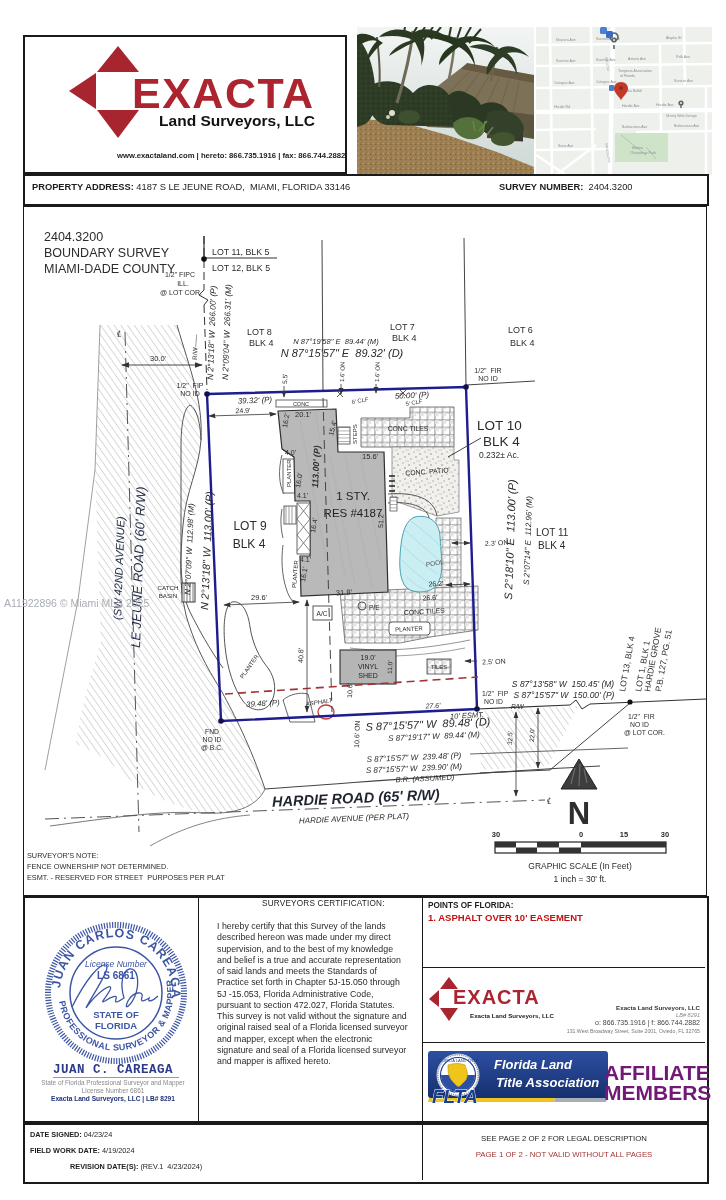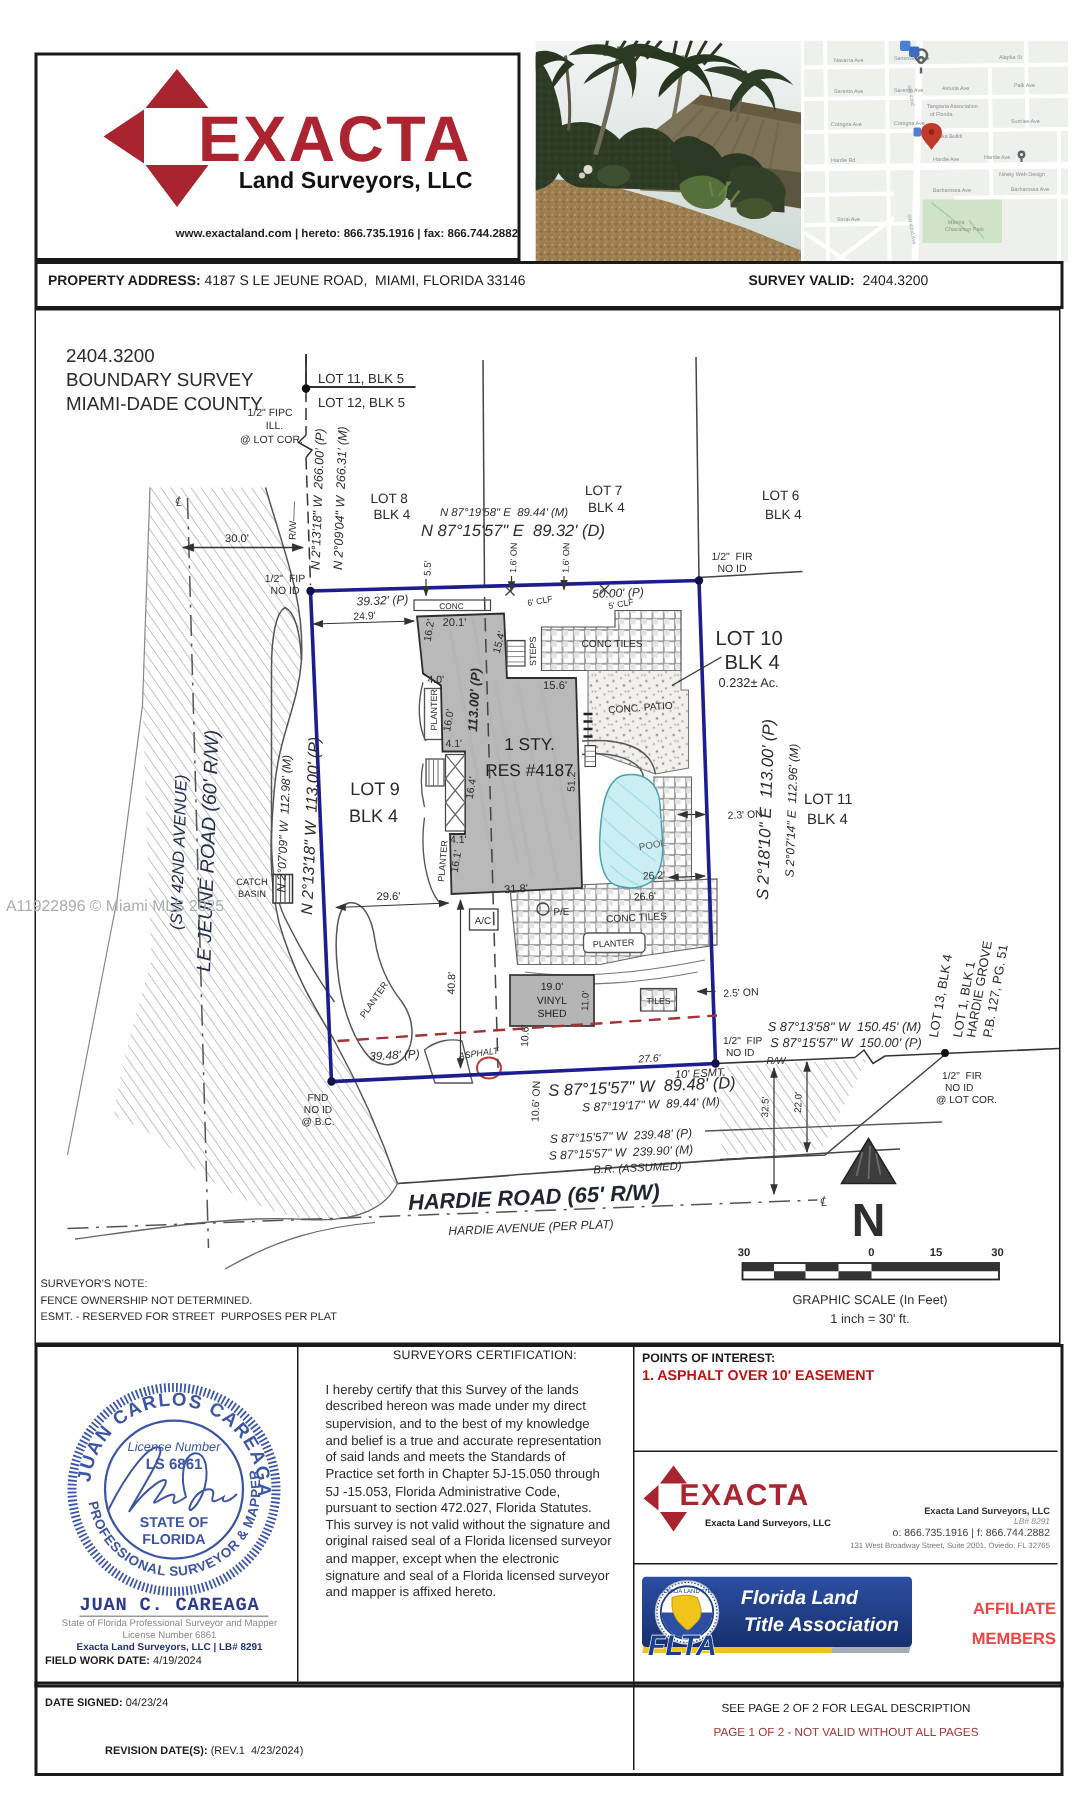--- a/index.html
+++ b/index.html
@@ -151,21 +151,21 @@
   <rect x="73" y="58" width="5" height="6" rx="1" fill="#4a7fd4"></rect>
 
   <path d="M85,55 C80.5,55 78,58 78,61.5 C78,65.5 82.5,69 85,73 C87.5,69 92,65.5 92,61.5 C92,58 89.5,55 85,55 Z" fill="#c0392b"></path>
   <circle cx="85" cy="61" r="1.8" fill="#8e2418"></circle>
 </svg>
 
 <div class="abs" style="left:23px;top:174px;width:682px;height:28px;border:2px solid #1a1a1a;"></div>
 
 <div class="abs" style="left:32px;top:182px;font-size:9.3px;"><b>PROPERTY ADDRESS:</b> 4187 S LE JEUNE ROAD,&nbsp; MIAMI, FLORIDA 33146</div>
 
-<div class="abs" style="left:499px;top:182px;font-size:9.3px;"><b>SURVEY VALID:</b>&nbsp; 2404.3200</div>
+<div class="abs" style="left:499px;top:182px;font-size:9.3px;"><b>SURVEY NUMBER:</b>&nbsp; 2404.3200</div>
 
 <div class="abs" style="left:23px;top:206px;width:682px;height:688px;border:1.6px solid #1a1a1a;"></div>
 
 <svg class="abs" style="left:0;top:0;" width="726" height="1200" viewBox="0 0 726 1200">
 <defs>
   <pattern id="hatch" width="5.5" height="5.5" patternUnits="userSpaceOnUse" patternTransform="rotate(-35)">
     <rect width="5.5" height="5.5" fill="#ffffff"></rect>
     <line x1="0" y1="0" x2="0" y2="5.5" stroke="#a8a8a8" stroke-width="0.9"></line>
   </pattern>
   <pattern id="tiles" width="7.5" height="7.5" patternUnits="userSpaceOnUse">
@@ -575,21 +575,21 @@
 <div class="abs" style="left:28px;top:1063px;width:170px;text-align:center;font-size:12.5px;font-weight:bold;color:#2b3a8c;letter-spacing:0.5px;font-family:Liberation Mono, monospace;">JUAN C. CAREAGA</div>
 <div class="abs" style="left:53px;top:1077px;width:126px;border-top:1.2px solid #999;"></div>
 
 <div class="abs" style="left:28px;top:1079px;width:170px;text-align:center;font-size:6.4px;color:#8a8a8a;line-height:8px;">State of Florida Professional Surveyor and Mapper<br>License Number 6861</div>
 <div class="abs" style="left:28px;top:1095px;width:170px;text-align:center;font-size:6.6px;font-weight:bold;color:#21307a;">Exacta Land Surveyors, LLC | LB# 8291</div>
 
 <div class="abs" style="left:214px;top:899px;font-size:8.2px;font-weight:normal;letter-spacing:0.2px;padding-left:48px;">SURVEYORS CERTIFICATION:</div>
 
 <div class="abs" style="left:217px;top:921px;width:206px;font-size:8.8px;line-height:11.25px;color:#2a2a2a;white-space:nowrap;">I hereby certify that this Survey of the lands<br>described hereon was made under my direct<br>supervision, and to the best of my knowledge<br>and belief is a true and accurate representation<br>of said lands and meets the Standards of<br>Practice set forth in Chapter 5J-15.050 through<br>5J -15.053, Florida Administrative Code,<br>pursuant to section 472.027, Florida Statutes.<br>This survey is not valid without the signature and<br>original raised seal of a Florida licensed surveyor<br>and mapper, except when the electronic<br>signature and seal of a Florida licensed surveyor<br>and mapper is affixed hereto.</div>
 
-<div class="abs" style="left:428px;top:901px;font-size:8.2px;font-weight:bold;">POINTS OF INTEREST:</div>
+<div class="abs" style="left:428px;top:901px;font-size:8.2px;font-weight:bold;">POINTS OF FLORIDA:</div>
 <div class="abs" style="left:428px;top:912px;font-size:9.5px;font-weight:bold;color:#c01212;">1. ASPHALT OVER 10' EASEMENT</div>
 
 <div class="abs" style="left:422px;top:967px;width:283px;height:0;border-top:1.6px solid #1a1a1a;"></div>
 
 <svg class="abs" style="left:428px;top:976px;" width="42" height="50" viewBox="0 0 42 50">
   <polygon points="21,1 30,13 12,13" fill="#a8242e"></polygon>
   <polygon points="21,45 30,32 12,32" fill="#a8242e"></polygon>
   <polygon points="1,23 11,14 11,31" fill="#a8242e"></polygon>
 </svg>
 <div class="abs" style="left:453px;top:986px;font-size:20px;font-weight:bold;color:#ab2430;letter-spacing:1px;">EXACTA</div>
@@ -620,24 +620,24 @@
   <circle cx="30" cy="24" r="21" fill="#ffffff" stroke="#c9cdd4" stroke-width="1"></circle>
   <circle cx="30" cy="24" r="17.5" fill="none" stroke="#1b3f8f" stroke-width="1.2"></circle>
   <circle cx="30" cy="24" r="20" fill="none" stroke="#1b3f8f" stroke-width="0.8" stroke-dasharray="1,1.2"></circle>
   <path d="M13,24 a17,17 0 0 0 34,0 Z" fill="#2d4fa2"></path>
   <path d="M20,14 c6,-2 12,-2 17,0 l2,6 c1,4 0,8 -2,10 l-4,4 c-2,2 -3,2 -5,0 l-3,-3 c-3,-3 -5,-8 -5,-12 Z" fill="#f0c419" stroke="#b89410" stroke-width="0.6"></path>
   <text x="30" y="11" font-size="4" fill="#1b3f8f" text-anchor="middle">FLORIDA LAND TITLE</text>
 
   <text x="4" y="52" font-size="19" font-weight="bold" font-style="italic" fill="#1b3f8f" stroke="#ffffff" stroke-width="0.8" paint-order="stroke">FLTA</text>
 </svg>
 
-<div class="abs" style="left:604px;top:1063px;width:100px;text-align:right;font-size:11px;font-weight:bold;color:#ef4444;line-height:20px;">AFFILIATE<br>MEMBERS</div>
+<div class="abs" style="left:604px;top:1063px;width:100px;text-align:left;font-size:21px;font-weight:bold;color:#701a75;line-height:20px;">AFFILIATE<br>MEMBERS</div>
 
 <div class="abs" style="left:23px;top:1121px;width:682px;height:59px;border:2.5px solid #1a1a1a;"></div>
 
 <div class="abs" style="left:422px;top:1121px;width:0;height:59px;border-left:1.6px solid #1a1a1a;"></div>
 
 <div class="abs" style="left:30px;top:1130px;font-size:7.3px;"><b>DATE SIGNED:</b> 04/23/24</div>
-<div class="abs" style="left:30px;top:1102px;font-size:7.3px;text-align:center;"><b>FIELD WORK DATE:</b> 4/19/2024</div>
+<div class="abs" style="left:30px;top:1146px;font-size:7.3px;text-align:center;"><b>FIELD WORK DATE:</b> 4/19/2024</div>
 <div class="abs" style="left:30px;top:1162px;font-size:7.3px;margin-left:40px;"><b>REVISION DATE(S):</b> (REV.1&nbsp; 4/23/2024)</div>
 
 <div class="abs" style="left:430px;top:1134px;width:268px;text-align:center;font-size:7.8px;font-weight:normal;">SEE PAGE 2 OF 2 FOR LEGAL DESCRIPTION</div>
 <div class="abs" style="left:430px;top:1150px;width:268px;text-align:center;font-size:7.8px;font-weight:normal;color:#a43535;">PAGE 1 OF 2 - NOT VALID WITHOUT ALL PAGES</div>
 
 </body></html>

